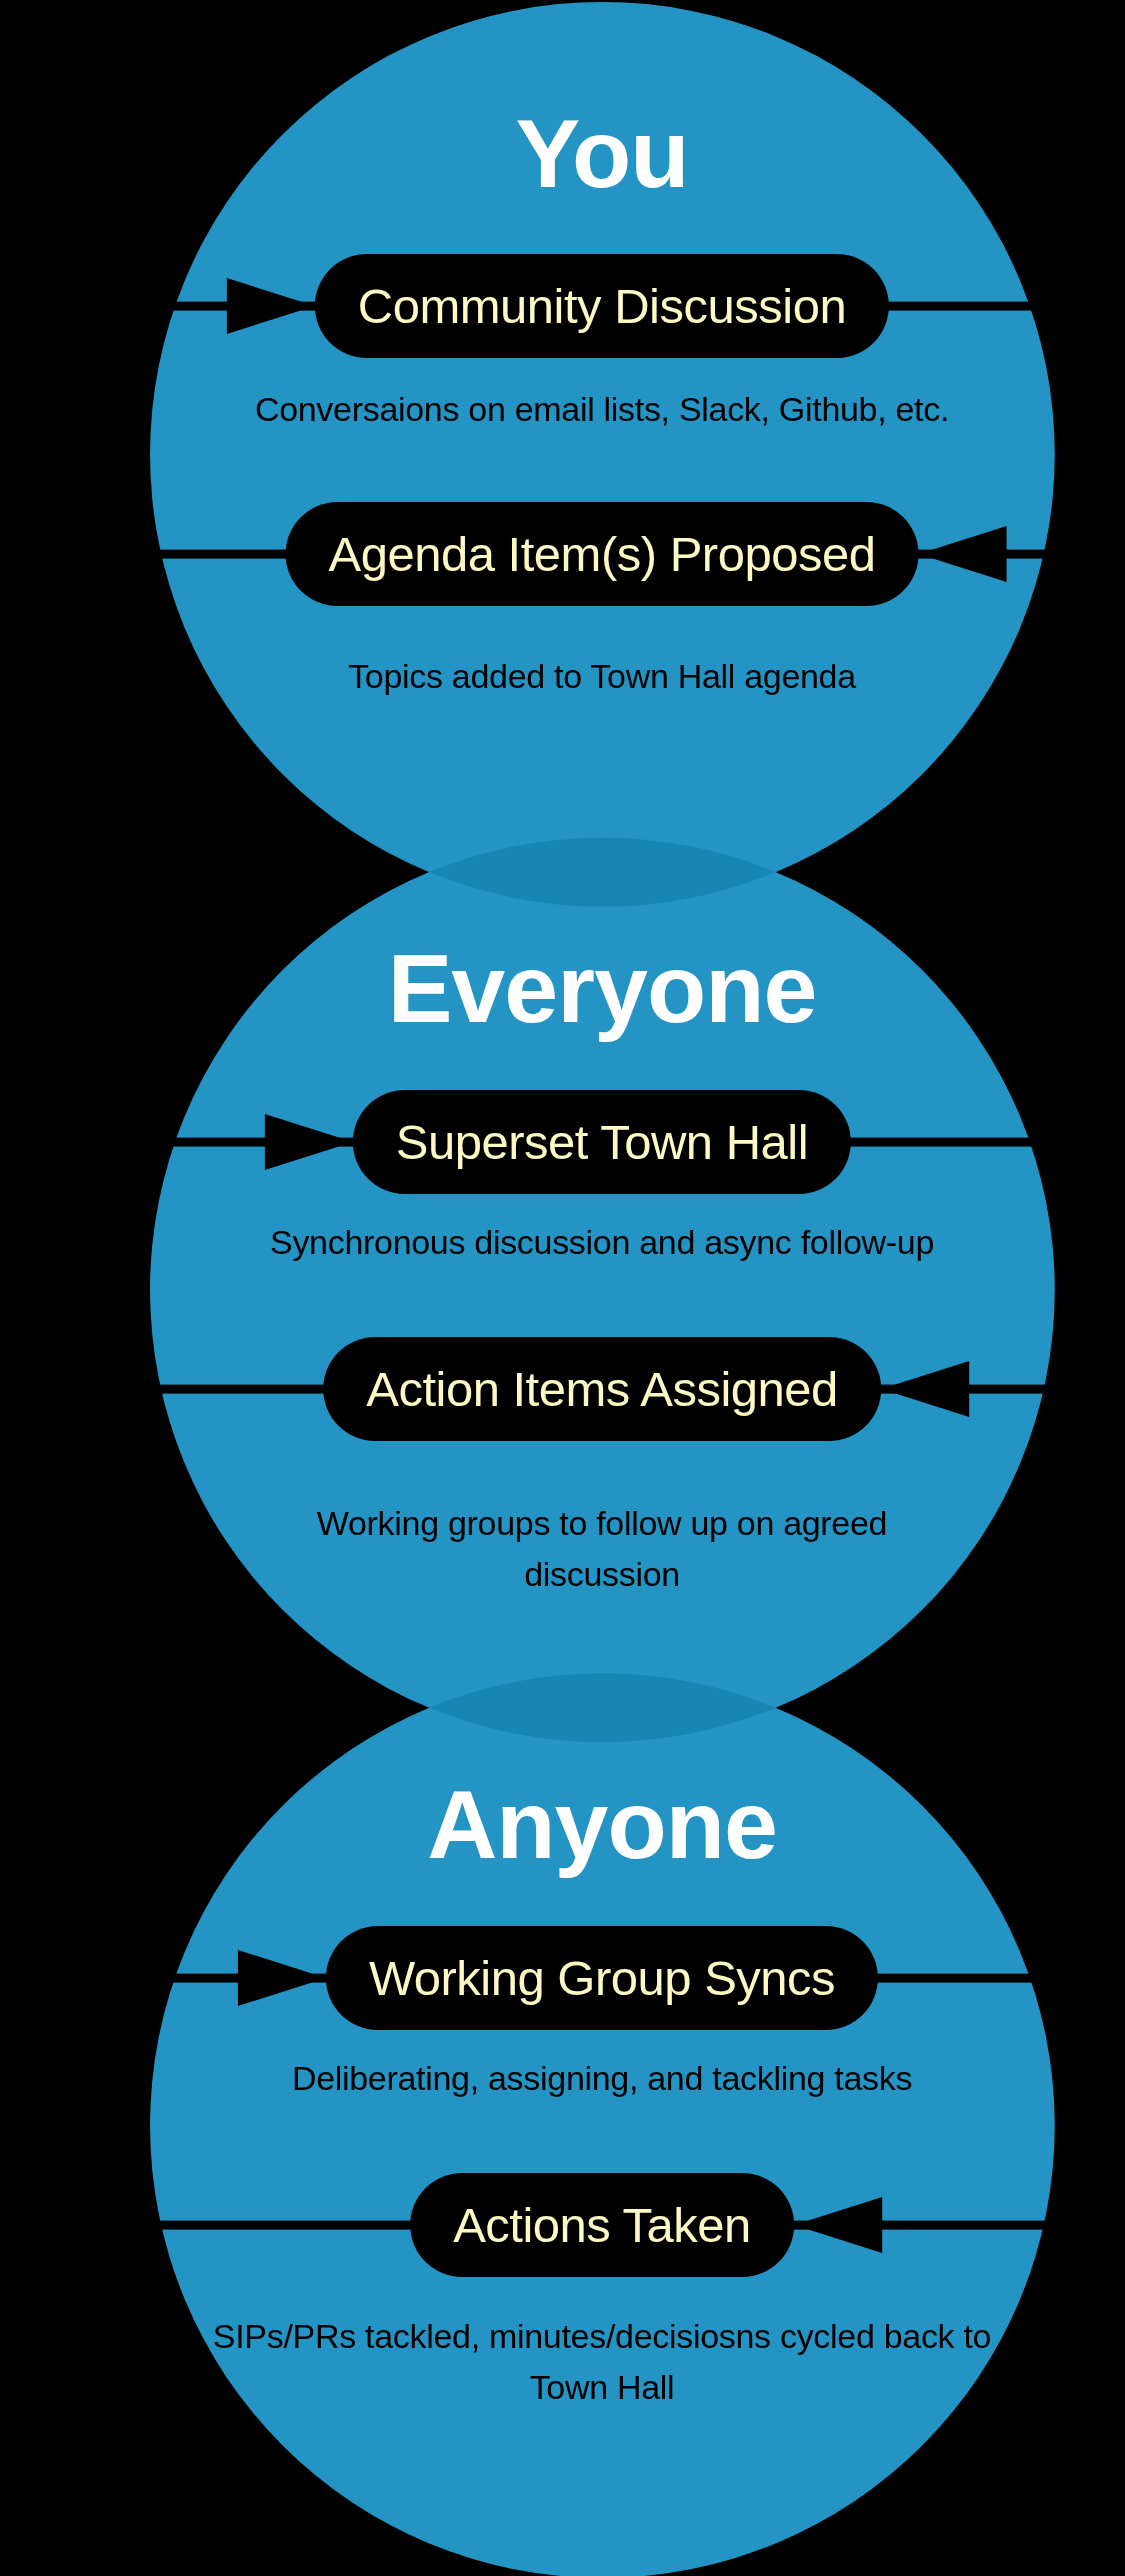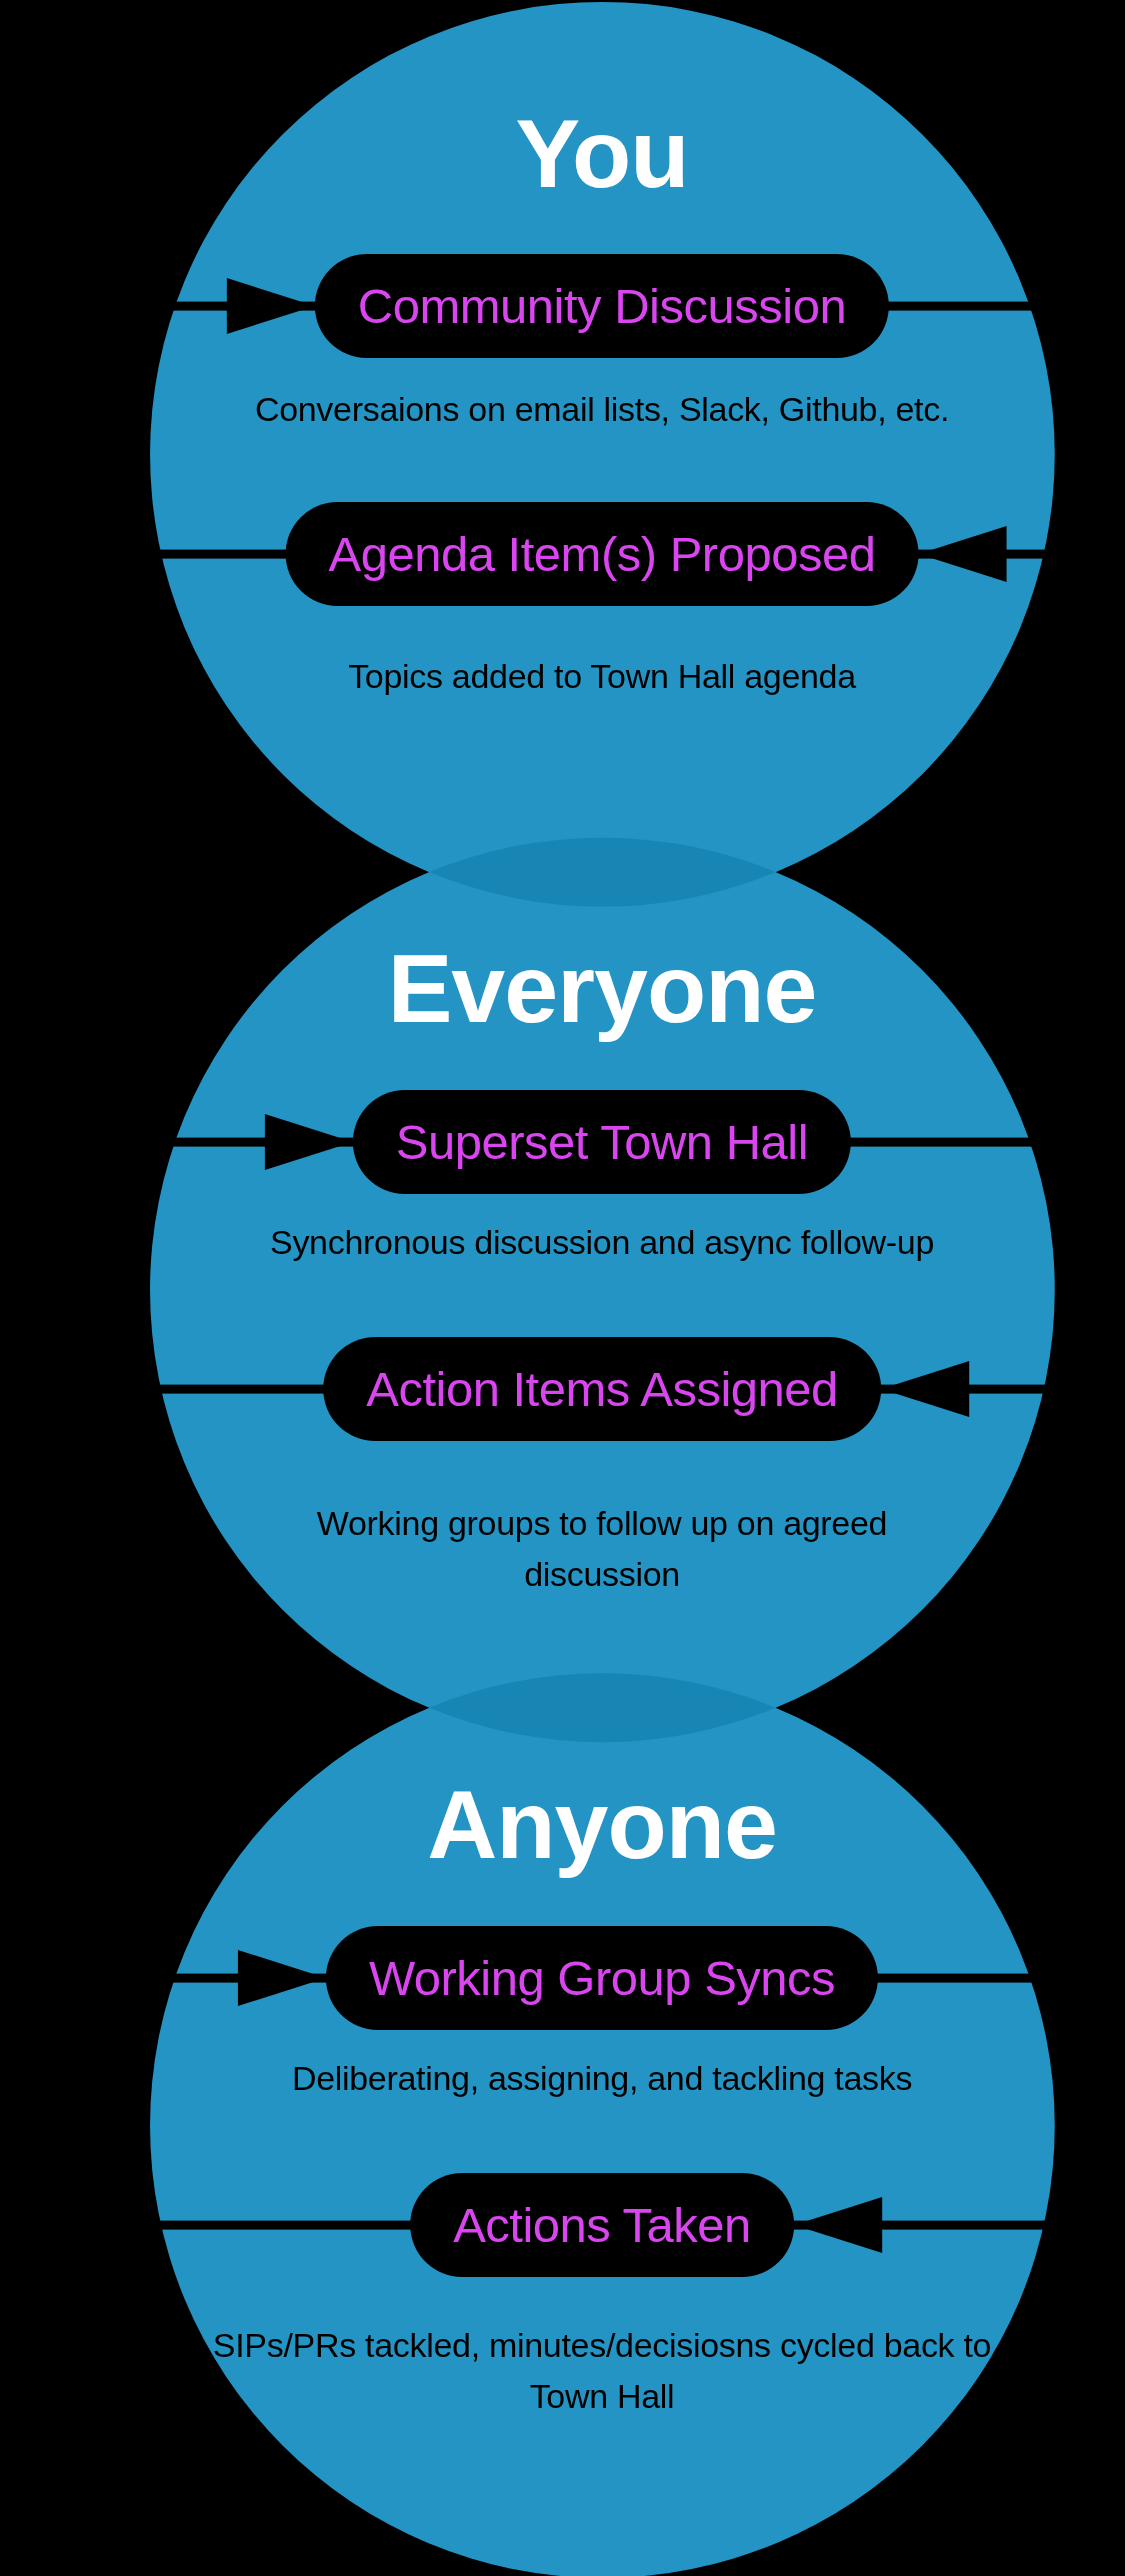--- a/index.html
+++ b/index.html
@@ -18,21 +18,21 @@
     letter-spacing:-1px;
   }
   .t0{top:154px}.t1{top:989px}.t2{top:1825px}
 
   .line{
     position:absolute;left:0;width:1126px;height:8.8px;background:#000;
     transform:translateY(-50%);
   }
   .pill{
     position:absolute;left:602px;transform:translate(-50%,-50%);
-    background:#000;color:#d946ef;
+    background:#000;color:#fef9c3;
     font-size:49px;font-weight:400;letter-spacing:-0.5px;
     padding:24px 43px;border-radius:68px;white-space:nowrap;
   }
   .r0a{top:306px}.r0b{top:554px}
   .r1a{top:1142px}.r1b{top:1389px}
   .r2a{top:1978px}.r2b{top:2225px}
 
   .arrowhead{
     position:absolute;top:50%;transform:translateY(-50%);
     width:0;height:0;
@@ -44,21 +44,21 @@
 
   .caption{
     position:absolute;left:602px;transform:translate(-50%,-50%);
     color:#000;font-size:34px;line-height:1.5;
     text-align:center;white-space:nowrap;letter-spacing:-0.3px;
   }
   .c0a{top:409px}.c0b{top:676px}
   .c1a{top:1242px}
   .c1b{top:1549px;white-space:normal;width:681px;}
   .c2a{top:2078px}
-  .c2b{top:2362px;white-space:normal;width:837px;margin-top:9px;}
+  .c2b{top:2362px;white-space:normal;width:837px;}
 </style>
 </head>
 <body>
 
 <div class="stage">
 
   <svg class="bg" viewBox="0 0 1157 2648" aria-hidden="true">
     <circle cx="619" cy="467" r="465" fill="#2394C3"></circle>
     <circle cx="619" cy="1326" r="465" fill="#2394C3"></circle>
     <circle cx="619" cy="2185" r="465" fill="#2394C3"></circle>

